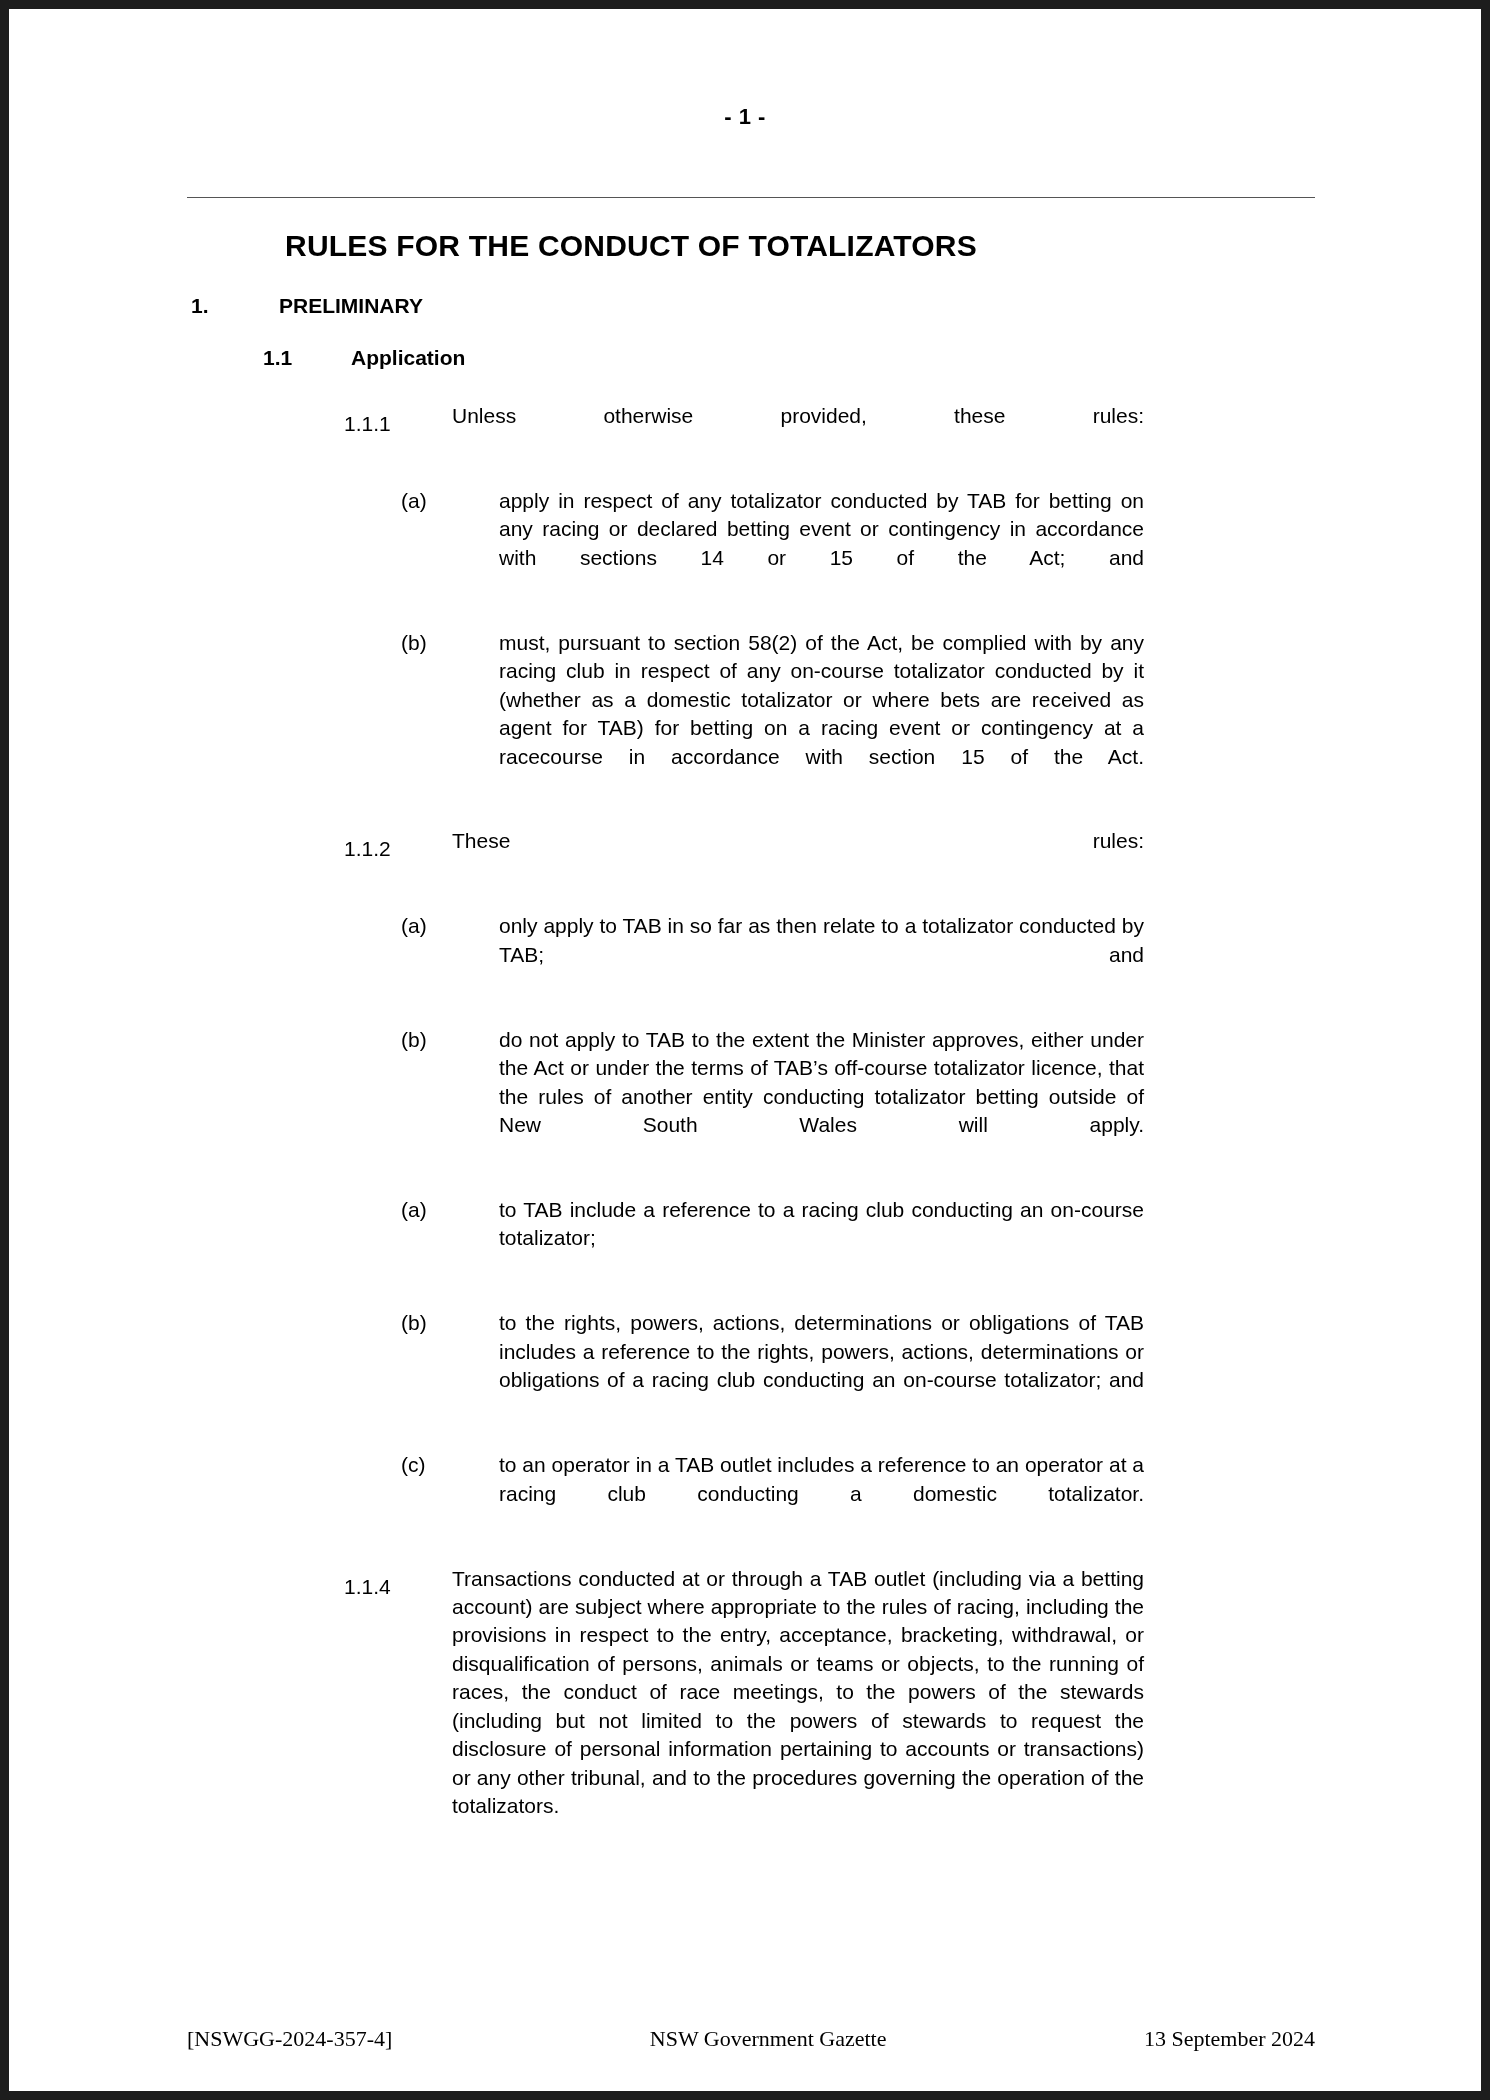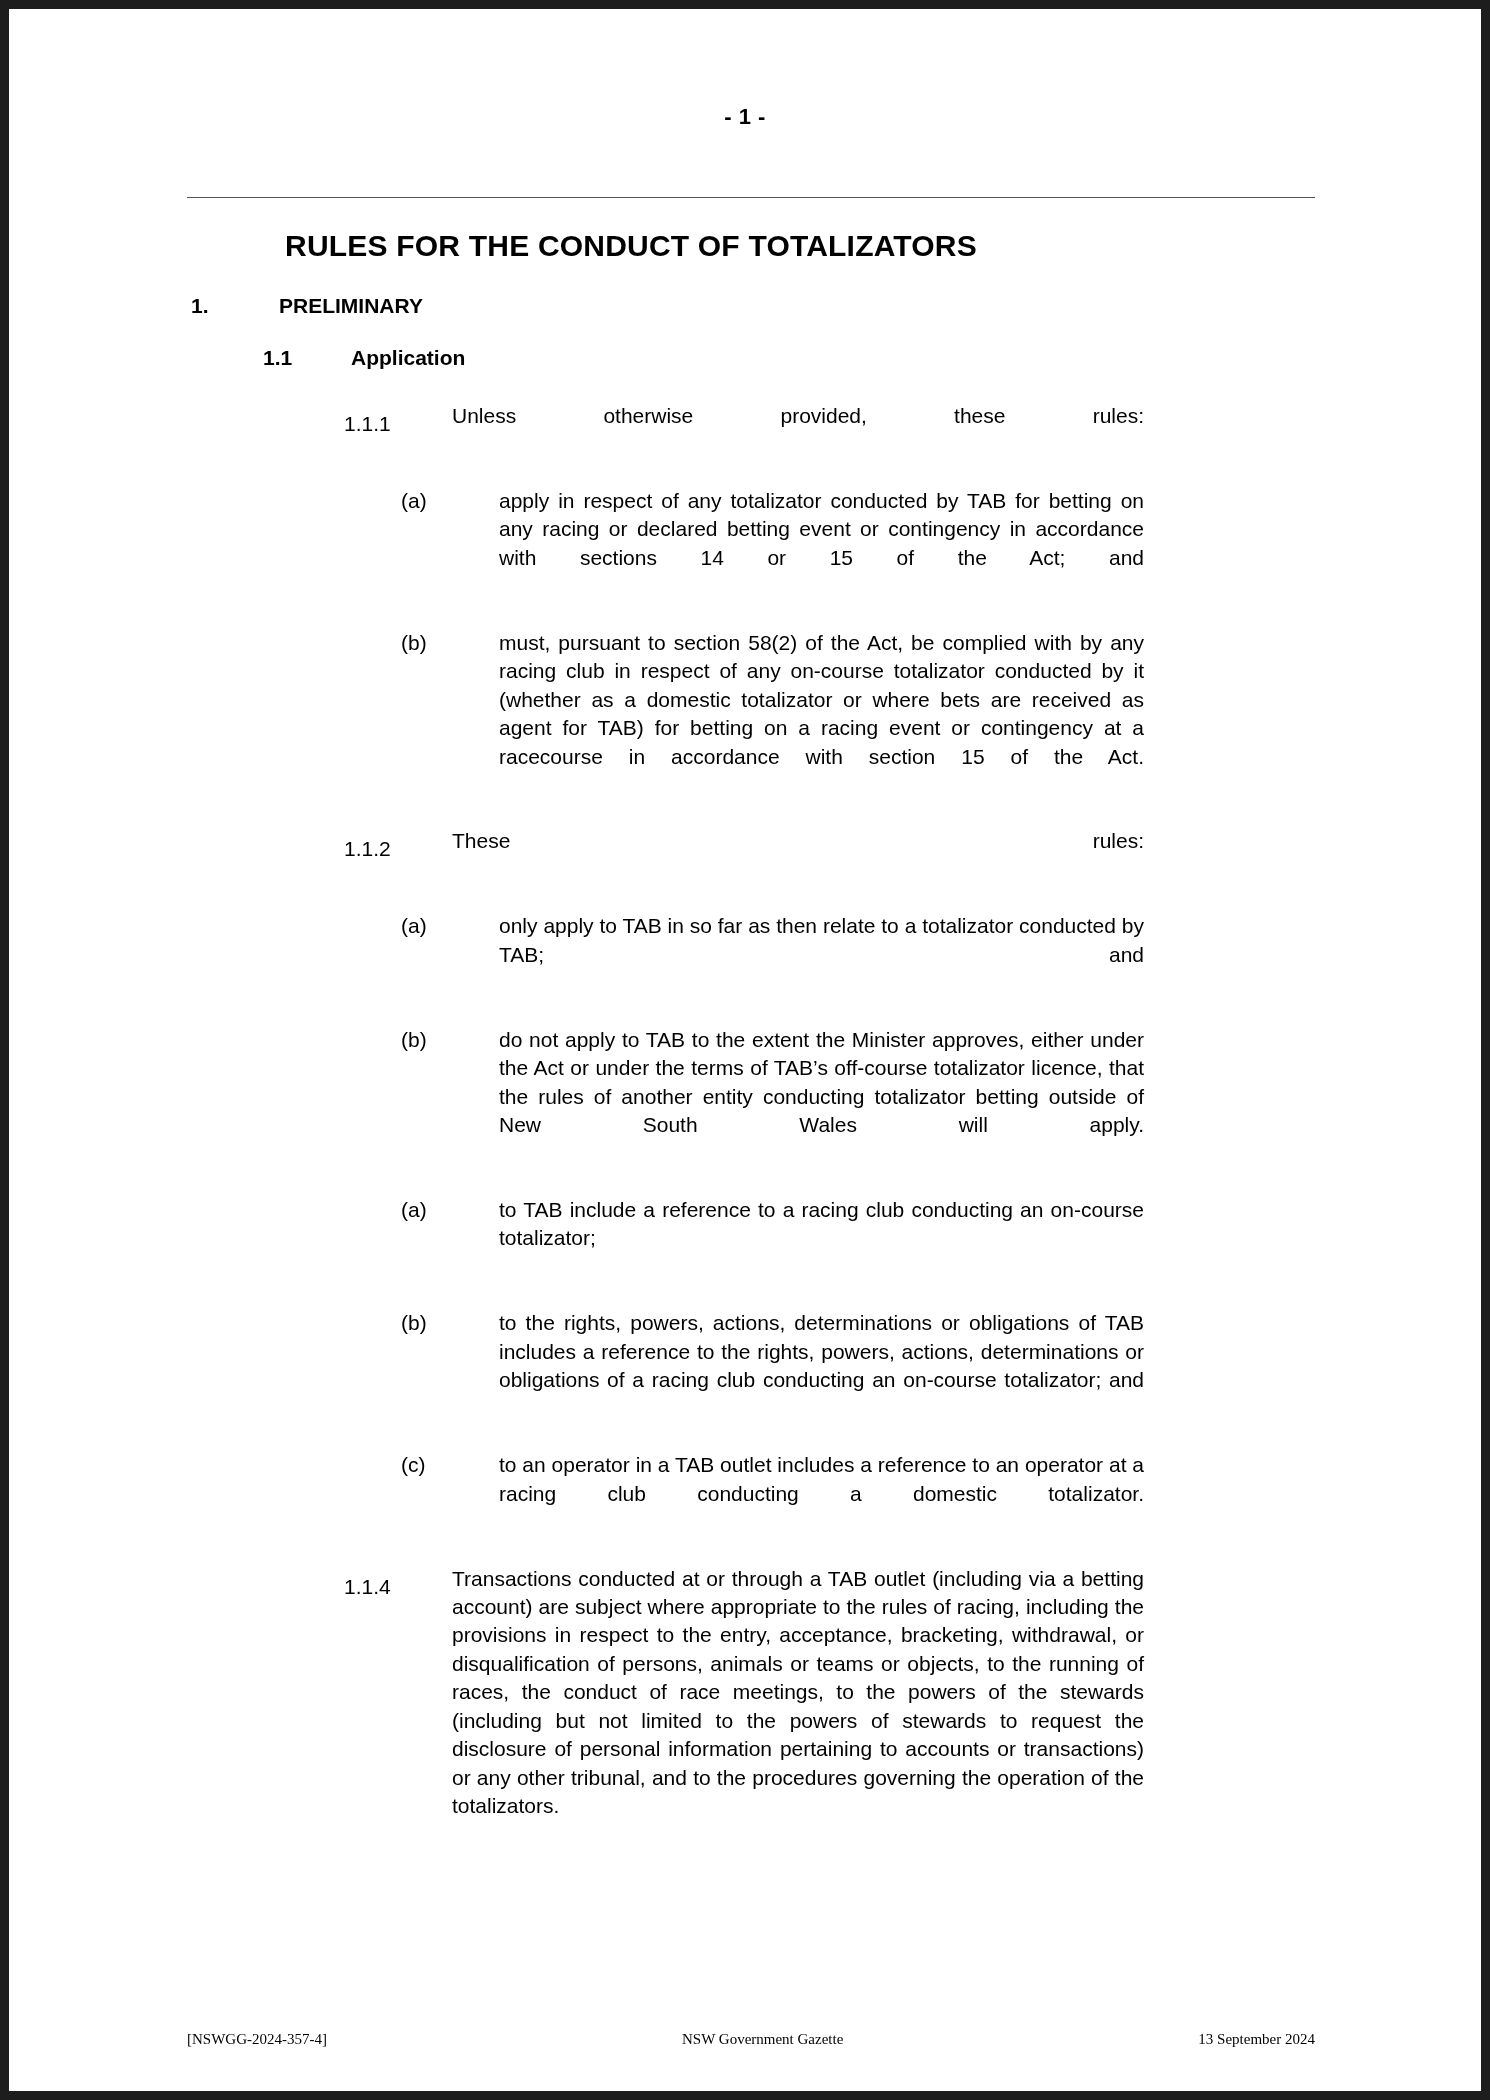--- a/index.html
+++ b/index.html
@@ -171,21 +171,21 @@
   .footer {
     position: absolute;
     left: 178px;
     top: 2010px;
     width: 1128px;
     height: 40px;
     display: flex;
     align-items: center;
     justify-content: space-between;
     font-family: "Liberation Serif", serif;
-    font-size: 15px;
+    font-size: 22px;
     color: #000;
   }
   .footer .f-left { text-align: left; }
   .footer .f-center { text-align: center; flex: 1; }
   .footer .f-right { }
 </style>
 </head>
 <body>
 
 <div class="page-frame">

